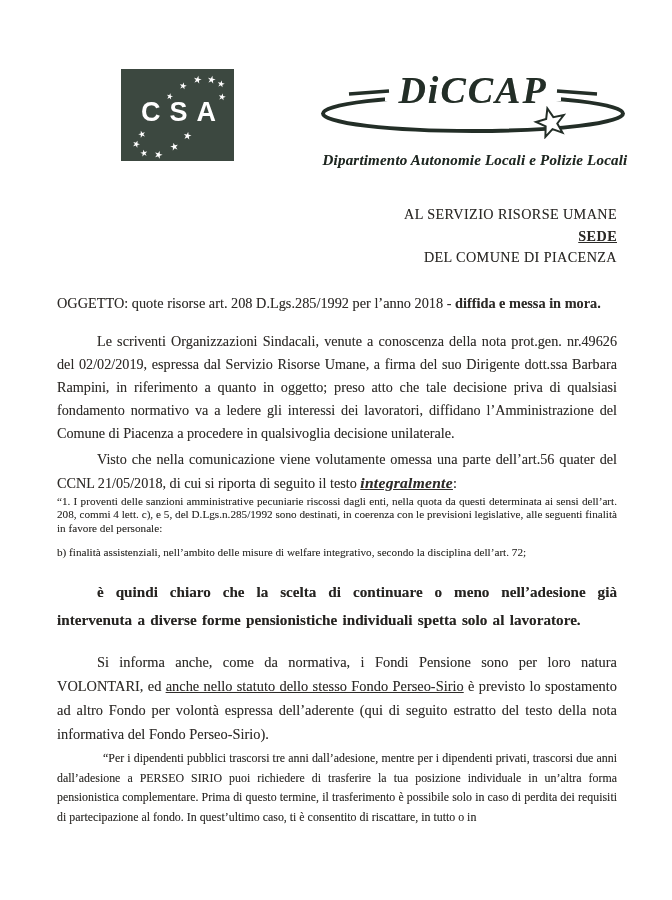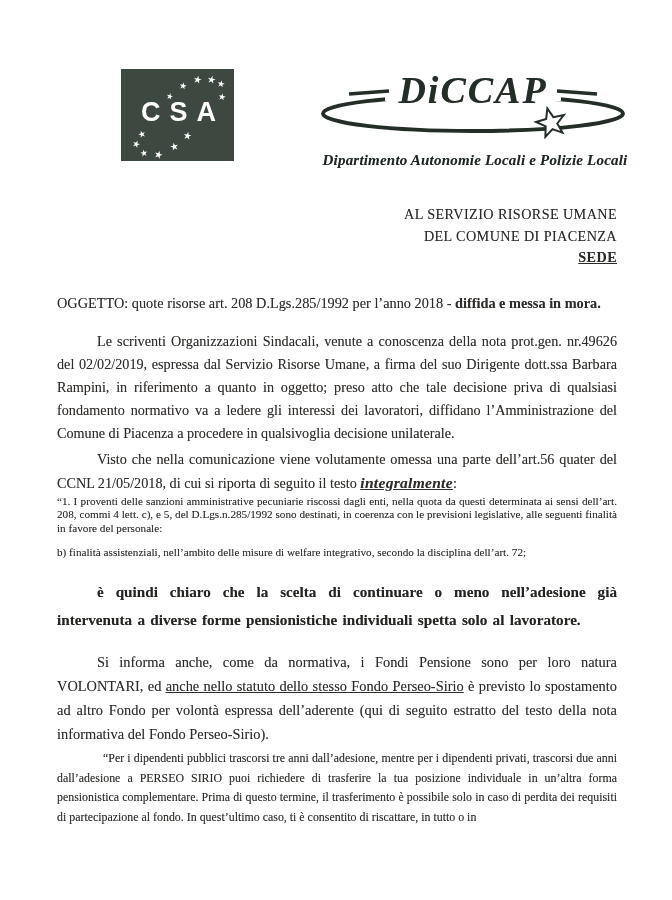--- a/index.html
+++ b/index.html
@@ -109,22 +109,22 @@
         <line x1="252" y1="22" x2="292" y2="25" stroke="#232e27" stroke-width="3.5"></line>
         <text x="168" y="34" text-anchor="middle" font-family="Liberation Serif, serif" font-style="italic" font-weight="bold" font-size="38" letter-spacing="2" fill="#232e27">DiCCAP</text>
         <polygon points="0,-15 -3.7,-5.1 -14.3,-4.6 -6,2 -8.8,12.1 0,6.3 8.8,12.1 6,2 14.3,-4.6 3.7,-5.1" transform="translate(246,54) rotate(-14)" fill="#ffffff" stroke="#232e27" stroke-width="2"></polygon>
       </svg>
       <div class="diccap-sub">Dipartimento Autonomie Locali e Polizie Locali</div>
     </div>
   </div>
 
   <div class="recipient">
     <div>AL SERVIZIO RISORSE UMANE</div>
+    <div><span class="sede">SEDE</span></div>
     <div>DEL COMUNE DI PIACENZA</div>
-    <div><span class="sede">SEDE</span></div>
   </div>
 
   <div class="subject">
     <span>OGGETTO:</span><span> quote risorse art. 208 D.Lgs.285/1992 per l’anno 2018 - </span><span class="b">diffida e messa in mora.</span>
   </div>
 
   <p class="main p1">Le scriventi Organizzazioni Sindacali, venute a conoscenza della nota prot.gen. nr.49626 del 02/02/2019, espressa dal Servizio Risorse Umane, a firma del suo Dirigente dott.ssa Barbara Rampini, in riferimento a quanto in oggetto; preso atto che tale decisione priva di qualsiasi fondamento normativo va a ledere gli interessi dei lavoratori, diffidano l’Amministrazione del Comune di Piacenza a procedere in qualsivoglia decisione unilaterale.</p>
 
   <p class="main p2">
     <span>Visto che nella comunicazione viene volutamente omessa una parte dell’art.56 quater del CCNL 21/05/2018, di cui si riporta di seguito il testo </span><span class="emph">integralmente</span><span>:</span>

